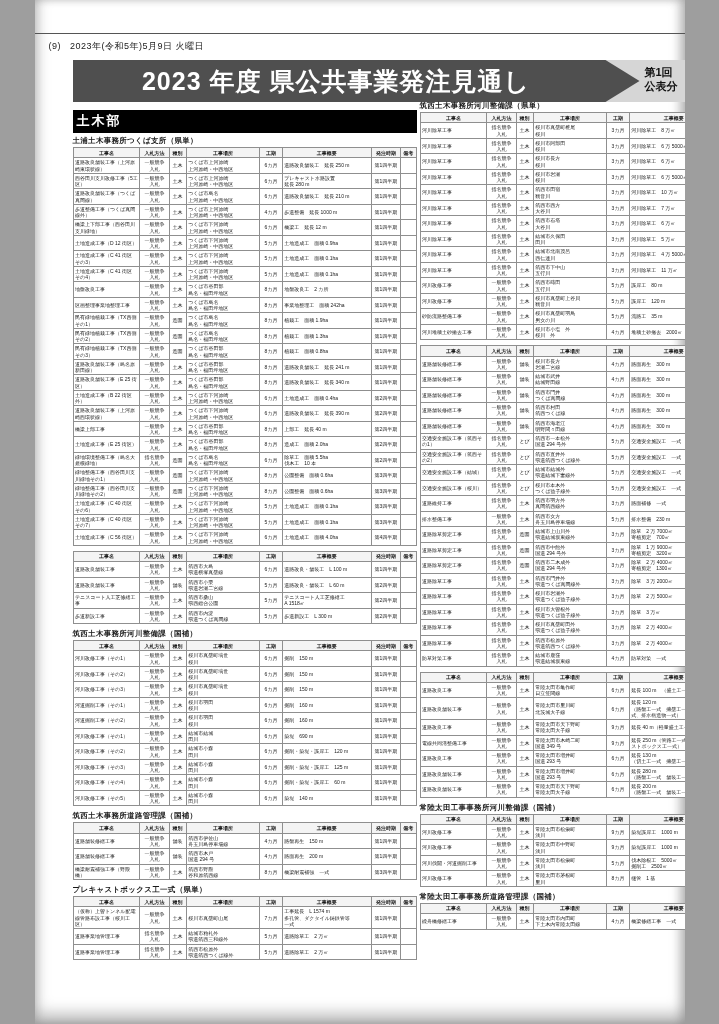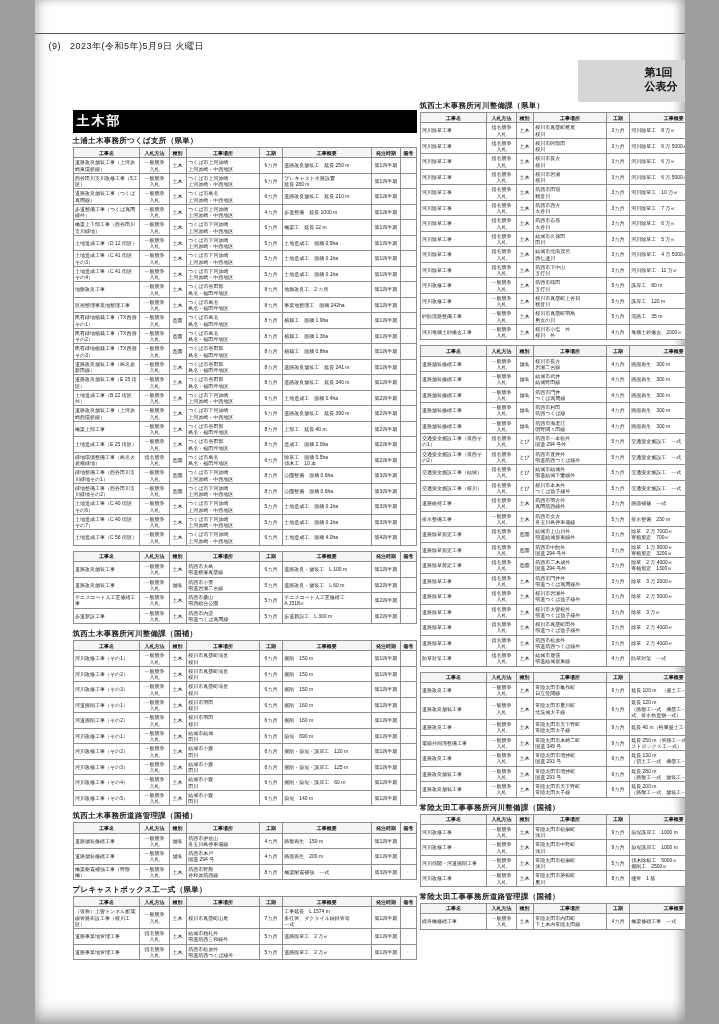--- a/index.html
+++ b/index.html
@@ -41,20 +41,23 @@
 
 <div class="page">
   <div class="top-rule"></div>
   <div class="date-line">
     <span>(9)</span>&nbsp;&nbsp;
     <span>2023年(令和5年)5月9日 火曜日</span>
   </div>
 
   <div class="banner-wrap">
     <div class="banner-gray"></div>
+    <div class="banner-dark">
+      <span class="banner-title">2023 年度 県公共事業発注見通し</span>
+    </div>
     <div class="release-label">第1回
 公表分</div>
     <div class="release-circle">4</div>
   </div>
 
   <div class="col col-left">
     <div class="dept-bar">土木部</div>
     <div>
         <div class="section">
           <div class="section-title">土浦土木事務所つくば支所（県単）</div>

